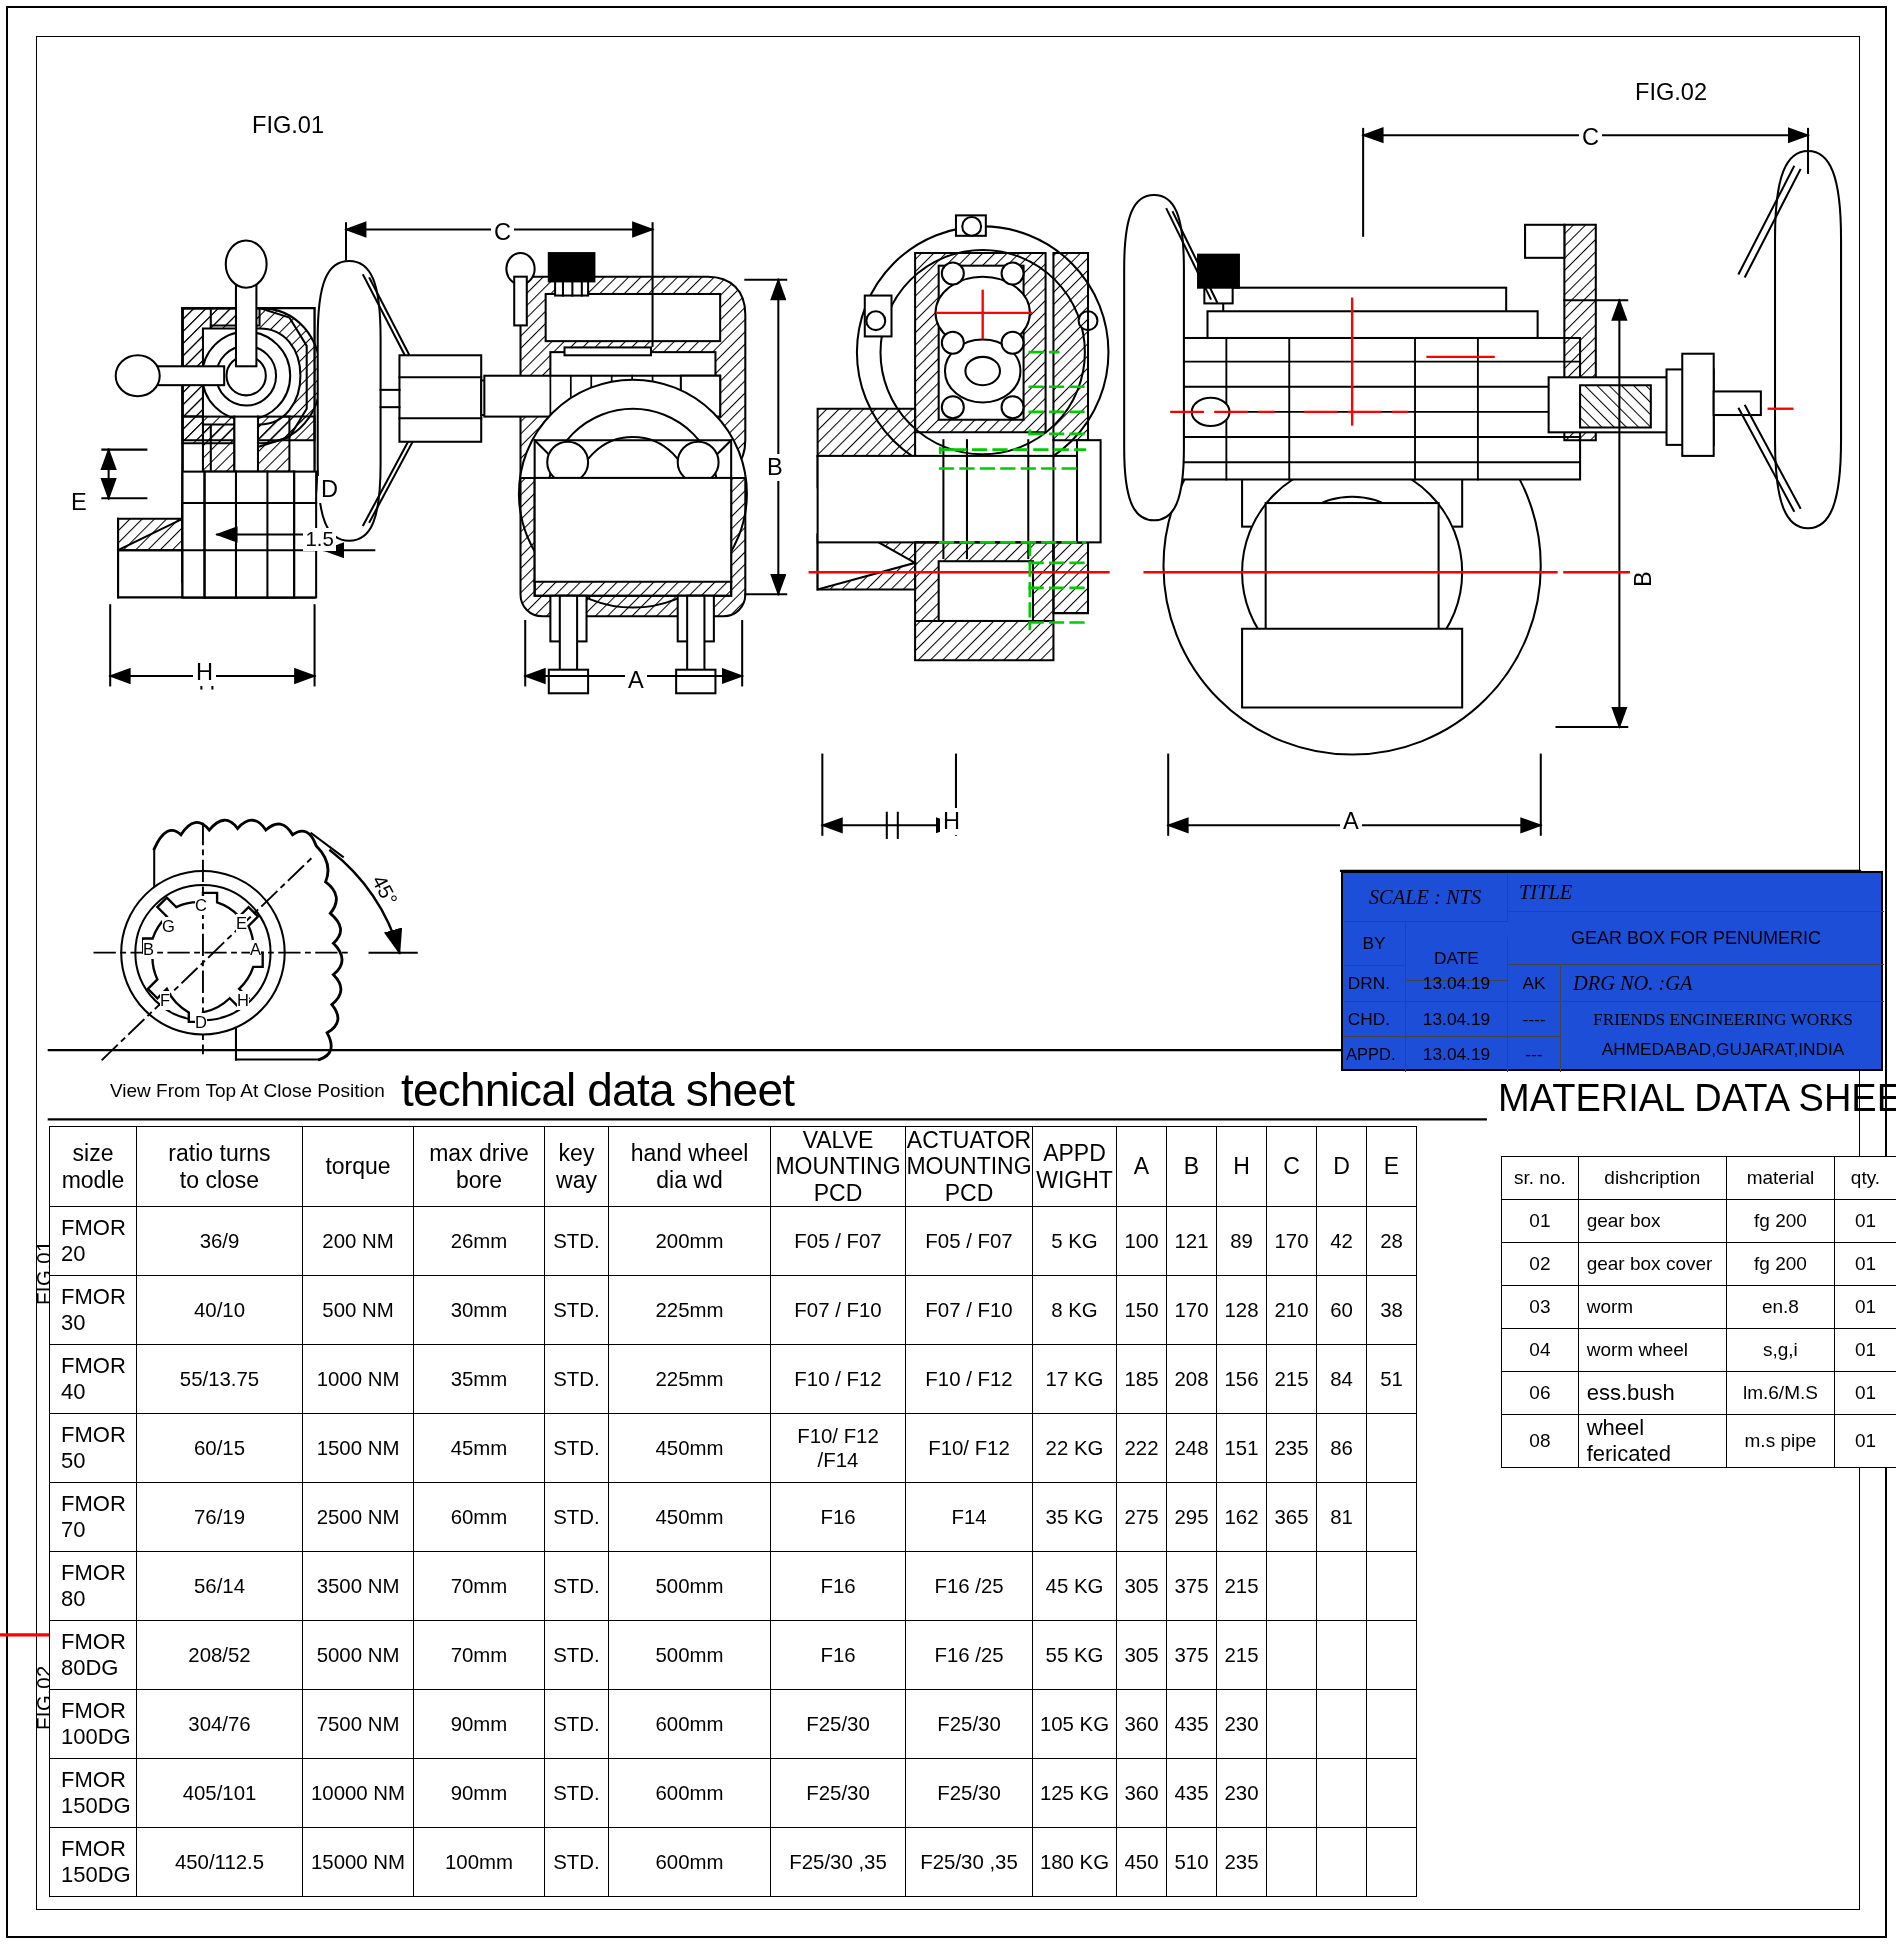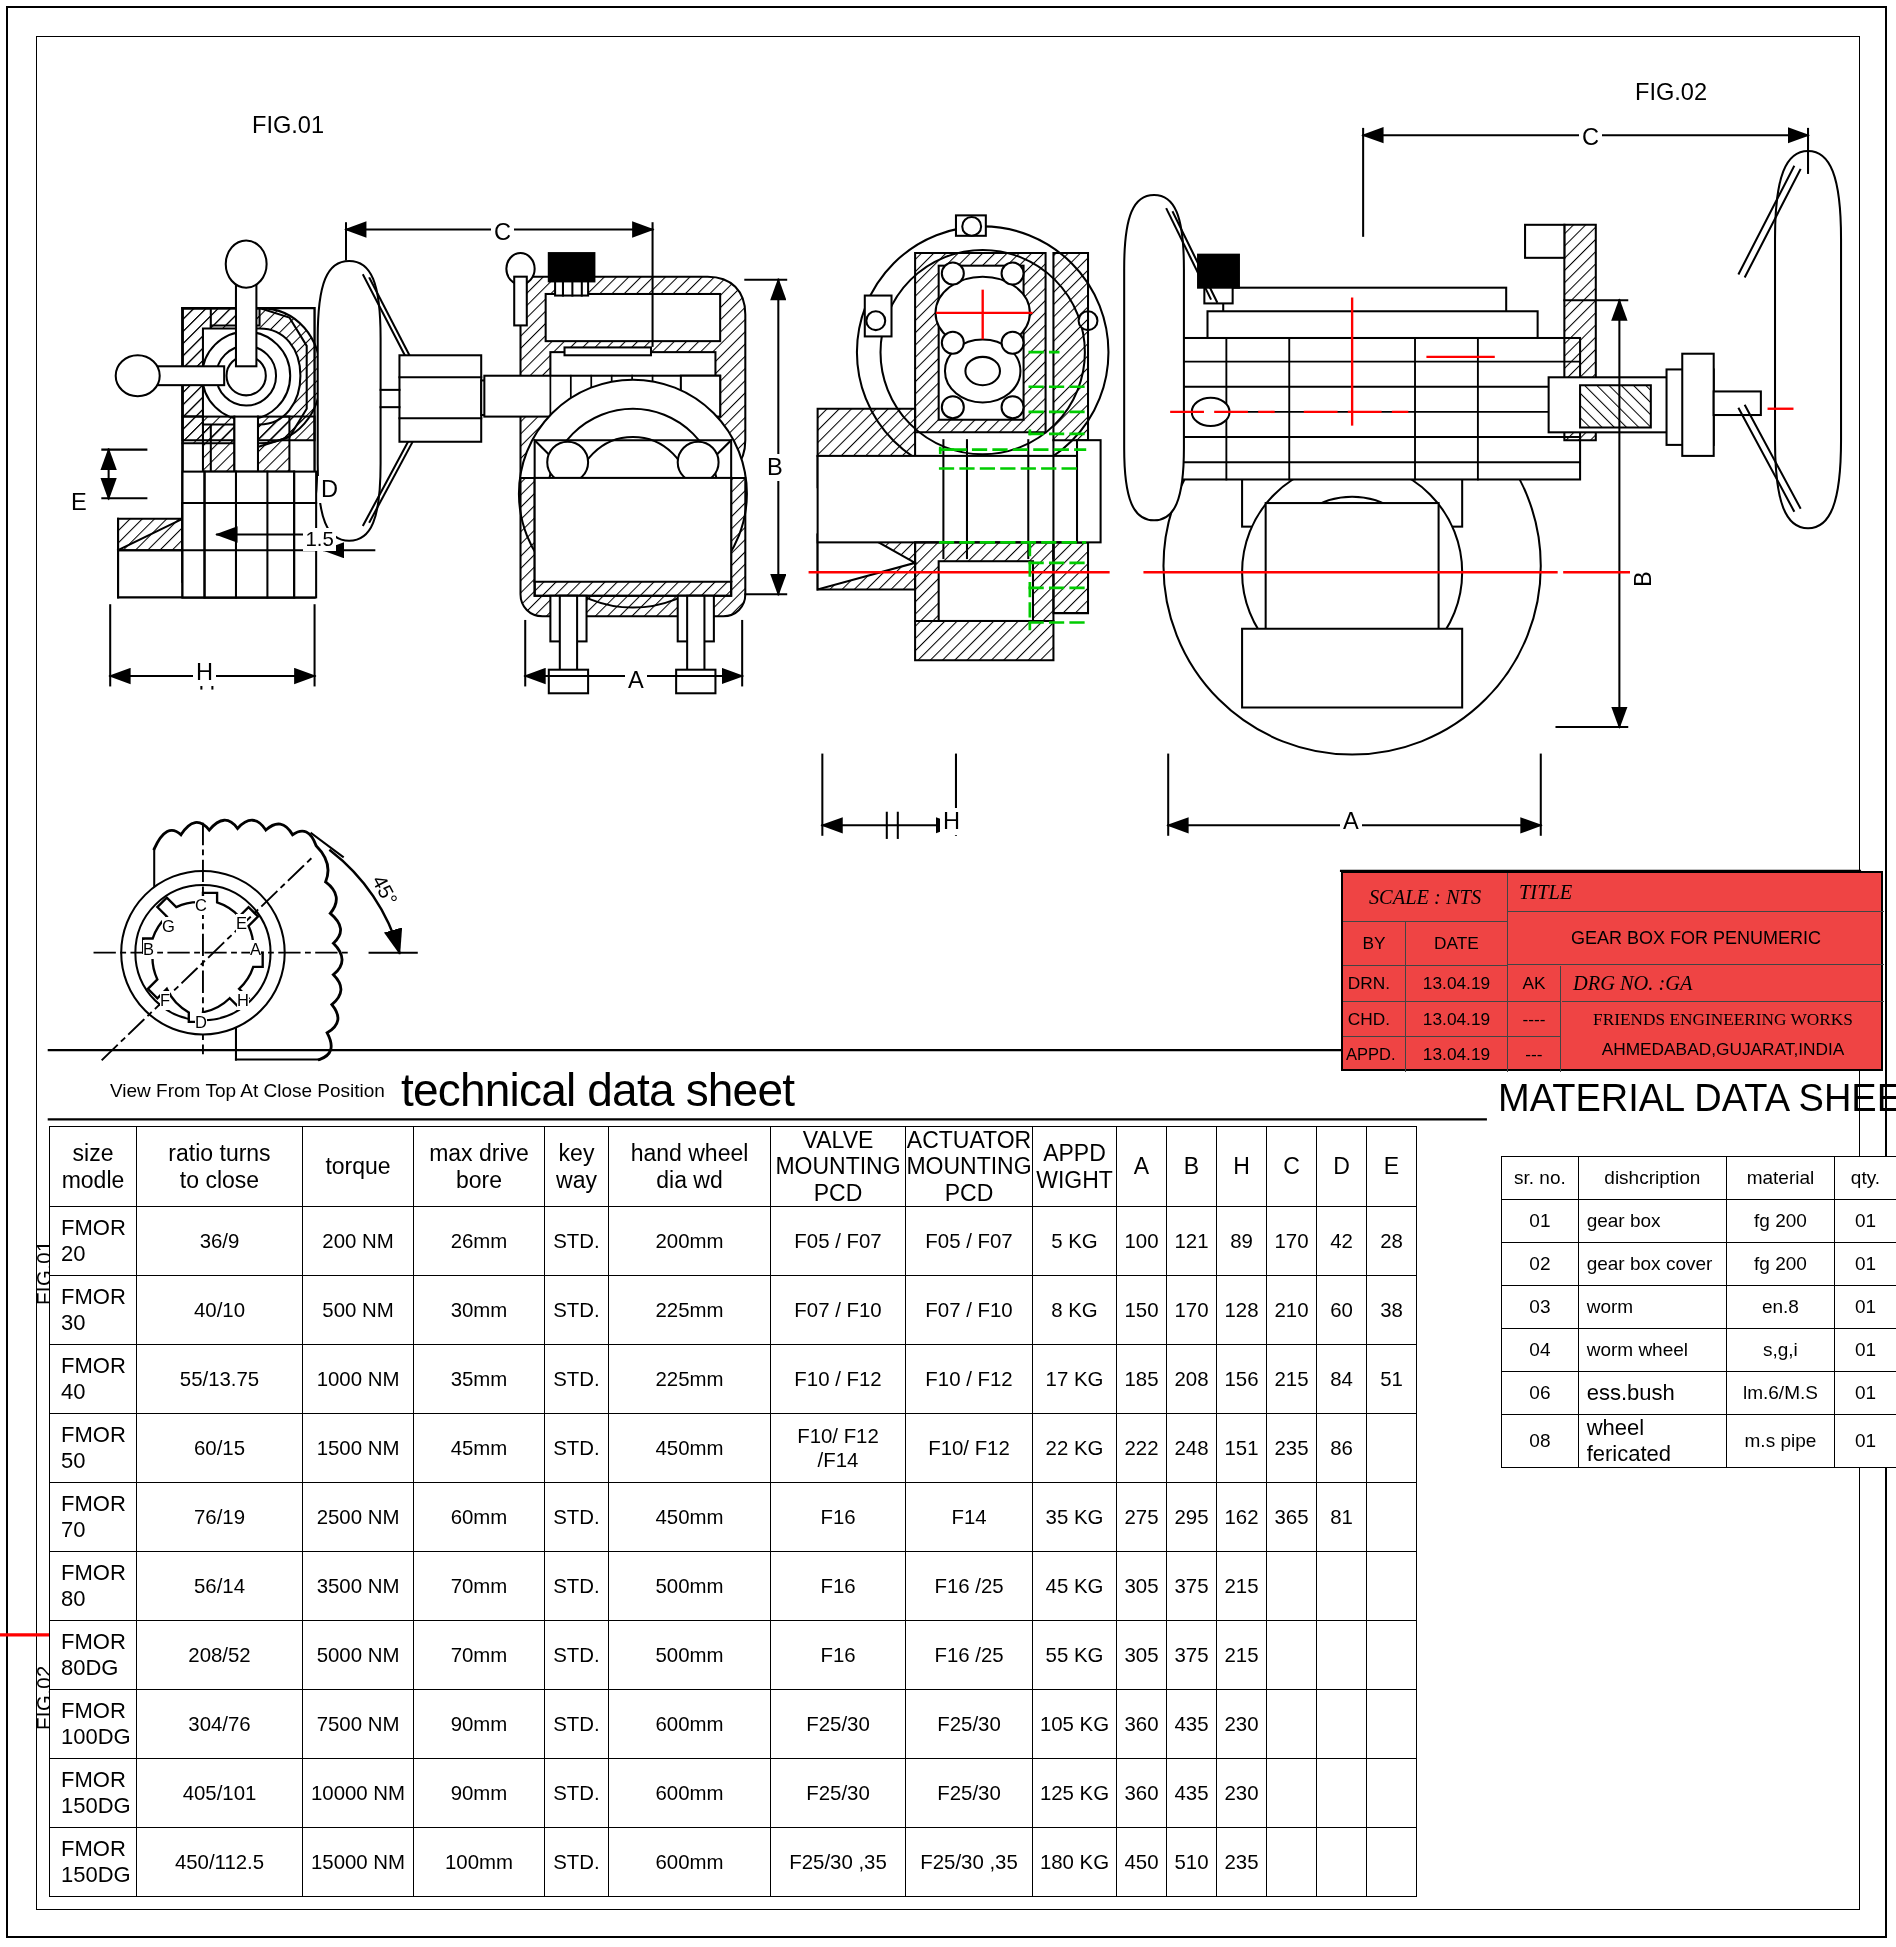--- a/index.html
+++ b/index.html
@@ -21,21 +21,21 @@
   .vert{transform:rotate(-90deg);transform-origin:left top;}
 
   
   .margin-fig{position:absolute;font-size:20.4px;letter-spacing:0.4px;}
 
   
   .tds-title{position:absolute;left:401px;top:1063px;font-size:46px;font-weight:400;font-family:"Liberation Sans",sans-serif;letter-spacing:-0.8px;}
   .mds-title{position:absolute;left:1498px;top:1077px;font-size:38px;font-family:"Liberation Sans",sans-serif;letter-spacing:0px;white-space:nowrap;}
 
   
-  .titleblock{position:absolute;left:1341px;top:871px;width:542px;height:200px;border:2.4px solid #000;box-sizing:border-box;background:#ef4444;}
+  .titleblock{position:absolute;left:1341px;top:871px;width:542px;height:200px;border:2.4px solid #000;box-sizing:border-box;background:#1d4ed8;}
   .tb-grid{position:relative;width:100%;height:100%;}
   .tb-cell{position:absolute;box-sizing:border-box;border-right:0.8px solid #444;border-bottom:0.8px solid #444;display:flex;align-items:center;justify-content:center;font-size:17.3px;text-align:center;}
   .tb-noR{border-right:none;}
   .tb-noB{border-bottom:none;}
   .ital{font-family:"Liberation Serif",serif;font-style:italic;font-size:20.4px;}
   .serif{font-family:"Liberation Serif",serif;font-size:17.3px;}
 
   
   table{border-collapse:collapse;background:#fff;}
   .tds{position:absolute;left:49px;top:1126px;}
@@ -424,21 +424,21 @@
   <div class="lbl" style="left:369px;top:879px;font-size:20.4px;transform:rotate(62deg);">45°</div>
   <div class="lbl view-note" style="left:110px;top:1080px;">View From Top At Close Position</div>
 
   <div class="margin-fig vert" style="left:33px;top:1305px;">FIG.01</div>
   <div class="margin-fig vert" style="left:33px;top:1730px;">FIG.02</div>
 
   <div class="titleblock">
     <div class="tb-grid">
       <div class="tb-cell ital" style="left:0;top:0;width:165px;height:49px;">SCALE : NTS</div>
       <div class="tb-cell" style="left:0;top:49px;width:63px;height:44px;">BY</div>
-      <div class="tb-cell" style="left:63px;top:49px;width:102px;height:44px;">DATE</div>
+      <div class="tb-cell" style="left:63px;top:64px;width:102px;height:44px;">DATE</div>
       <div class="tb-cell ital tb-noR" style="left:165px;top:0;width:376px;height:39px;justify-content:flex-start;padding-left:11px;">TITLE</div>
       <div class="tb-cell tb-noR" style="left:165px;top:39px;width:376px;height:53px;font-size:18px;">GEAR BOX FOR PENUMERIC</div>
 
       <div class="tb-cell" style="left:0;top:93px;width:63px;height:36px;justify-content:flex-start;padding-left:4.7px;">DRN.</div>
       <div class="tb-cell" style="left:63px;top:93px;width:102px;height:36px;">13.04.19</div>
       <div class="tb-cell" style="left:165px;top:93px;width:53px;height:36px;">AK</div>
       <div class="tb-cell ital tb-noR" style="left:219px;top:93px;width:322px;height:36px;justify-content:flex-start;padding-left:11px;">DRG NO. :GA</div>
 
       <div class="tb-cell" style="left:0;top:129px;width:63px;height:35px;justify-content:flex-start;padding-left:4.7px;">CHD.</div>
       <div class="tb-cell" style="left:63px;top:129px;width:102px;height:35px;">13.04.19</div>

